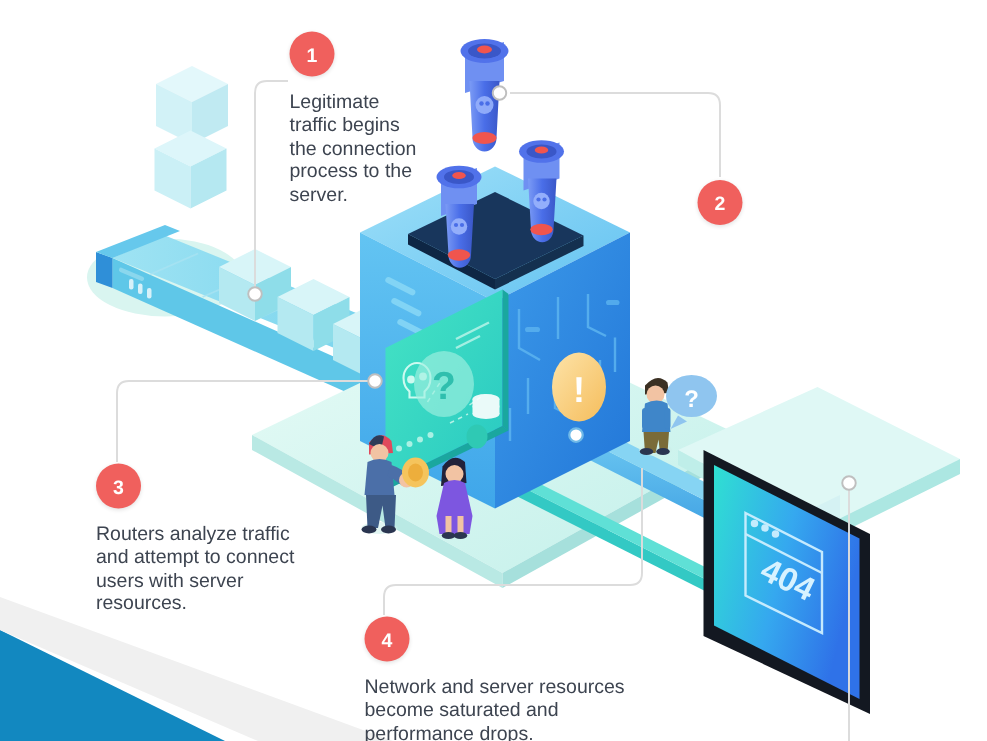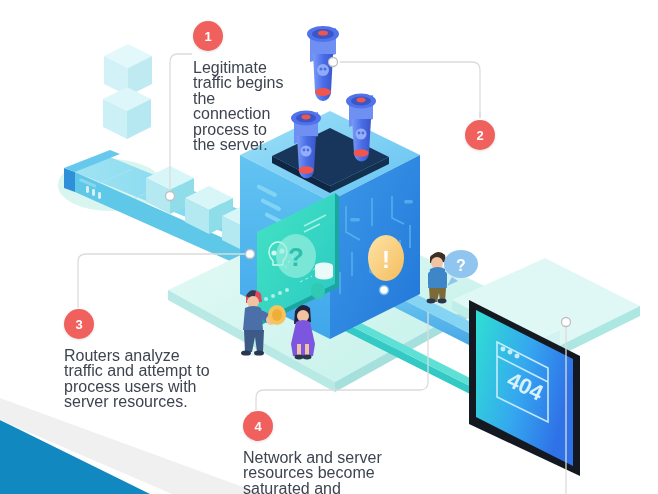--- a/index.html
+++ b/index.html
@@ -20,21 +20,21 @@
     width:30px;height:30px;border-radius:50%;
     background:#f0605d;color:#ffffff;
     font-size:13px;font-weight:bold;
     display:flex;align-items:center;justify-content:center;
     box-shadow:0 1px 3px rgba(0,0,0,.12);
     font-family:"Liberation Sans", sans-serif;
   }
   .ctext{
     margin-top:9px;
     color:#3d4450;
-    font-size:16px;
+    font-size:13px;
     line-height:15.4px;
     font-family:"Liberation Sans", sans-serif;
     white-space:pre-line;
   }
   #callout1{left:193px;top:21px;width:92px;}
   #callout1 .ctext{margin-top:9px;}
   #callout2{left:465px;top:120px;width:128px;}
   #callout3{left:64px;top:309px;width:150px;}
   #callout4{left:243px;top:411px;width:176px;}
 </style>
@@ -388,21 +388,21 @@
     <div class="badge">1</div>
     <div class="ctext">Legitimate traffic begins the connection process to the server.</div>
   </div>
 
   <div class="callout" id="callout2">
     <div class="badge">2</div>
   </div>
 
   <div class="callout" id="callout3">
     <div class="badge">3</div>
-    <div class="ctext">Routers analyze traffic and attempt to process users with server resources.</div>
+    <div class="ctext">Routers analyze traffic and attempt to connect users with server resources.</div>
   </div>
 
   <div class="callout" id="callout4">
     <div class="badge">4</div>
     <div class="ctext">Network and server resources become saturated and performance drops.</div>
   </div>
 
 </div>
 
 </body></html>

